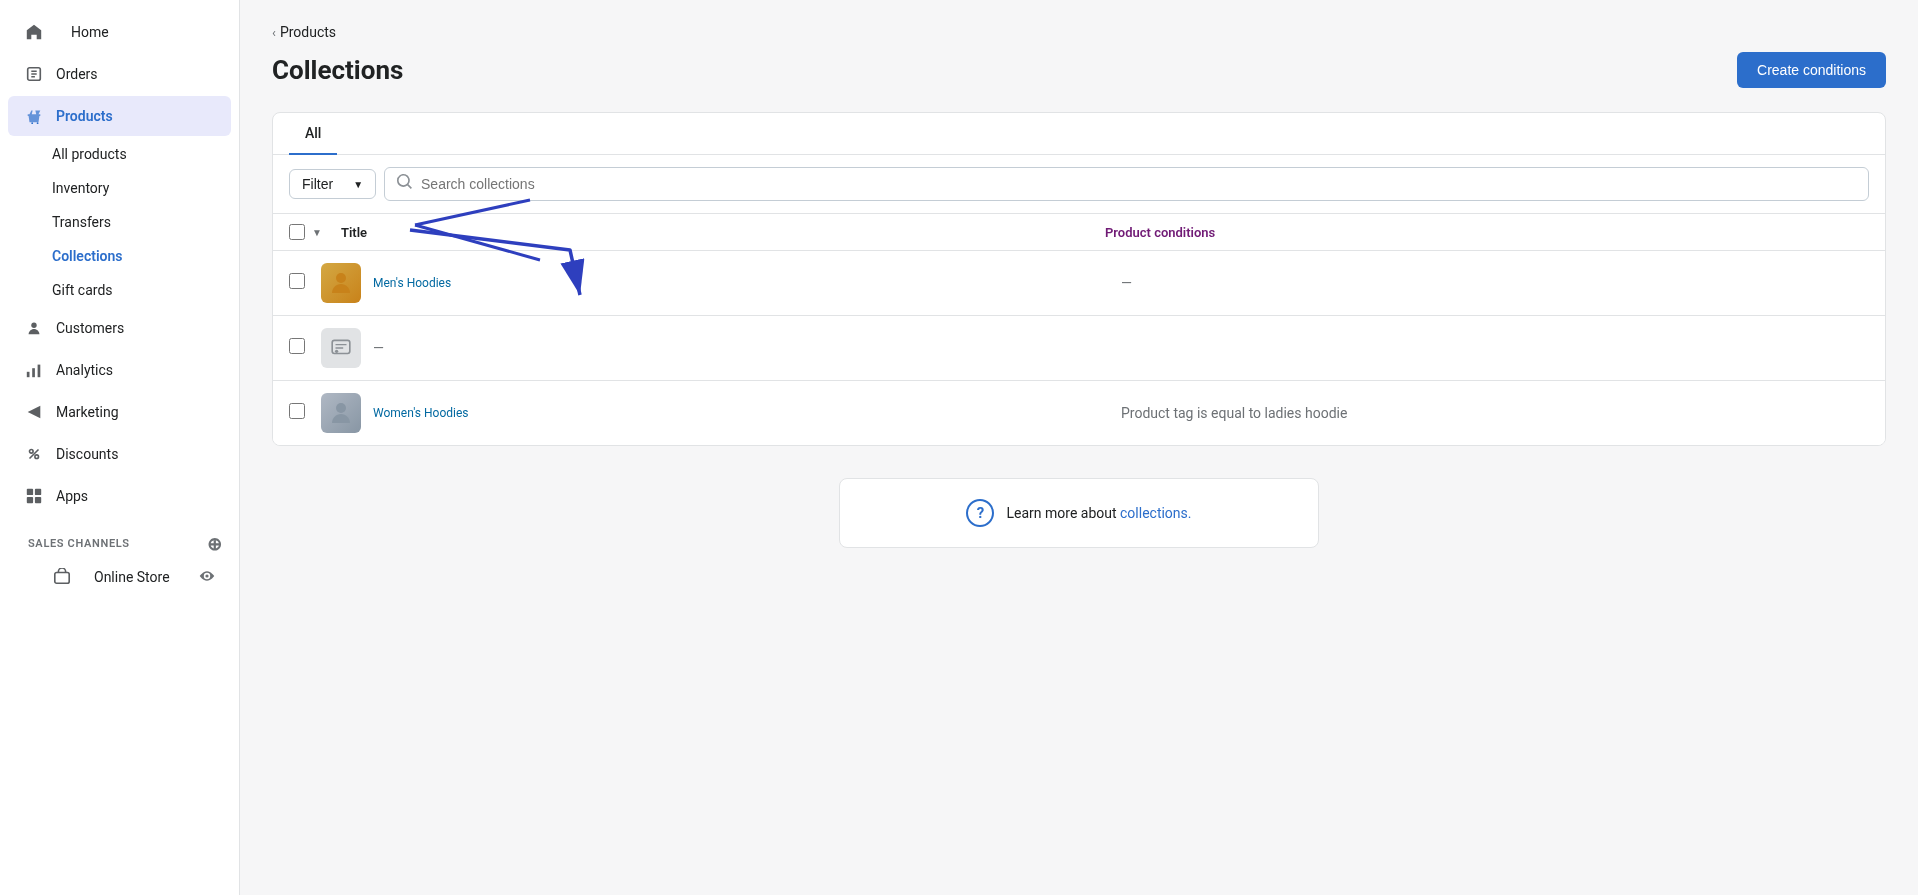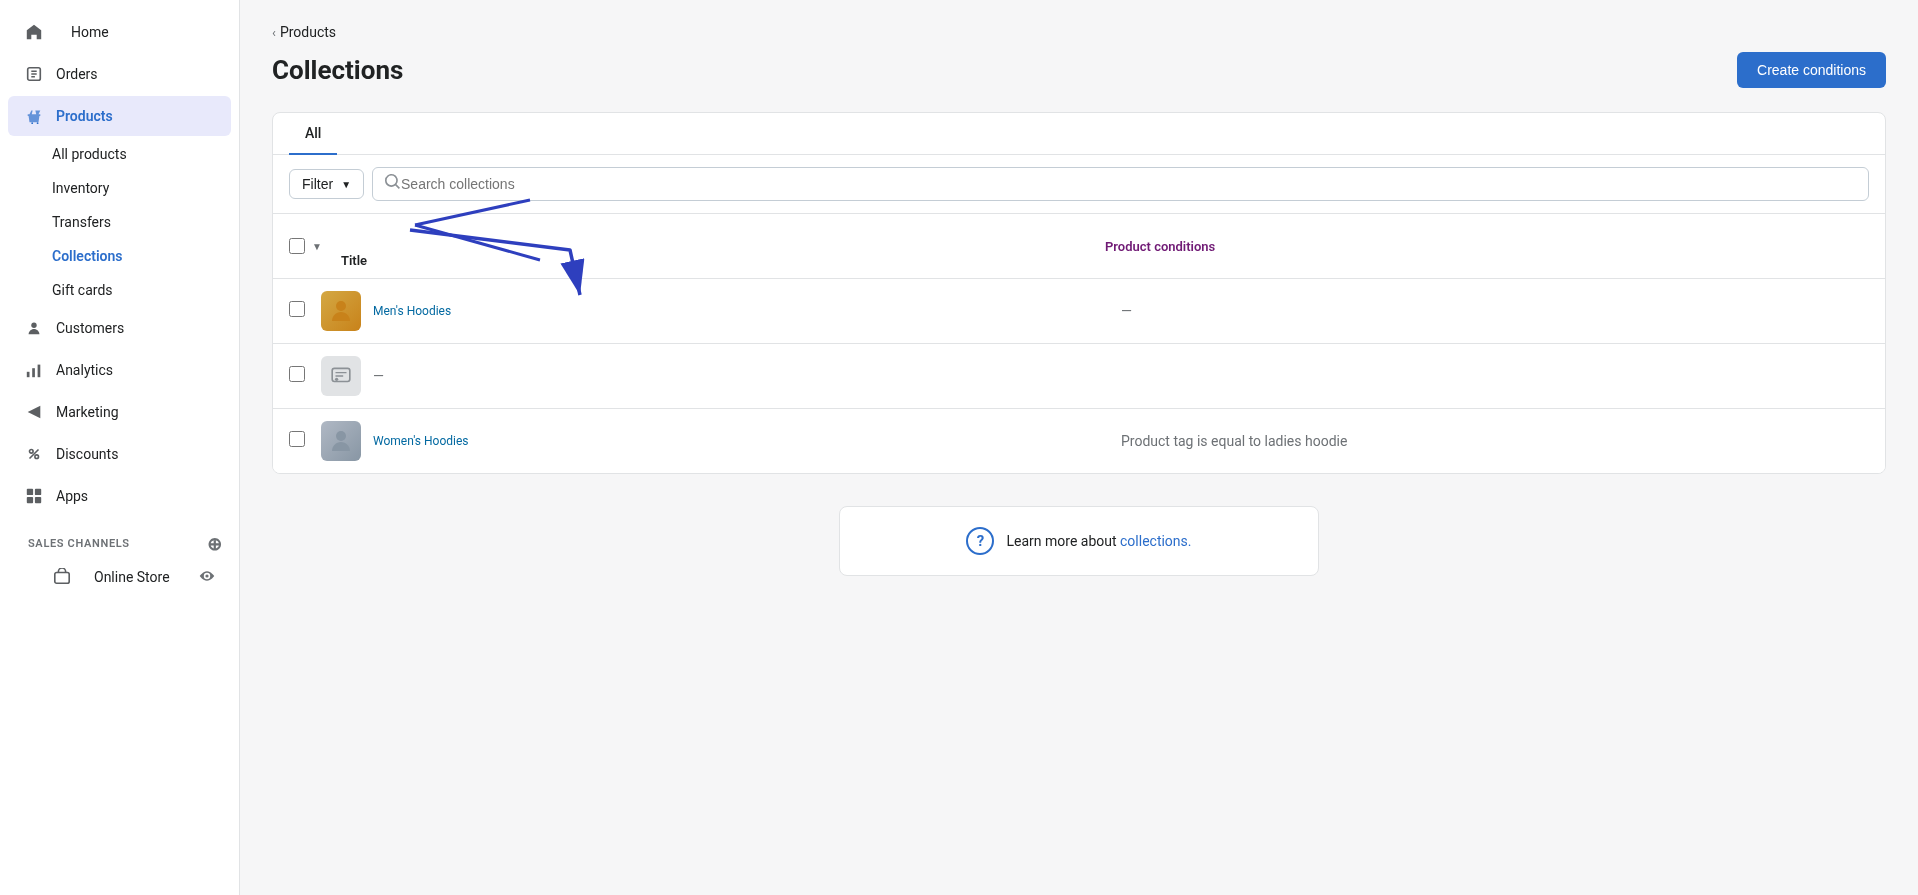--- a/index.html
+++ b/index.html
@@ -156,35 +156,35 @@
       display: flex;
       align-items: center;
       gap: 8px;
       padding: 12px 16px;
       border-bottom: 1px solid #e1e3e5;
     }
 
     .filter-btn {
       display: flex;
       align-items: center;
-      gap: 8px;
+      gap: 20px;
       padding: 6px 12px;
       border: 1px solid #c4cdd5;
       border-radius: 6px;
       background: #fff;
       font-size: 14px;
       cursor: pointer;
       color: #202223;
     }
 
     .search-wrapper {
       flex: 1;
       display: flex;
       align-items: center;
-      gap: 0;
+      gap: 8px;
       border: 1px solid #c4cdd5;
       border-radius: 6px;
       padding: 6px 12px;
       background: #fff;
     }
     .search-wrapper input {
       border: none;
       outline: none;
       font-size: 14px;
       color: #202223;
@@ -220,21 +220,20 @@
       cursor: pointer;
       color: #6d7175;
       font-size: 10px;
     }
 
     .col-title {
       flex: 1;
       font-size: 13px;
       font-weight: 600;
       color: #202223;
-      margin-top: 29px;
     }
     .col-conditions {
       flex: 1;
       font-size: 13px;
       font-weight: 600;
       color: #701a75;
     }
 
     .table-row {
       display: flex;

